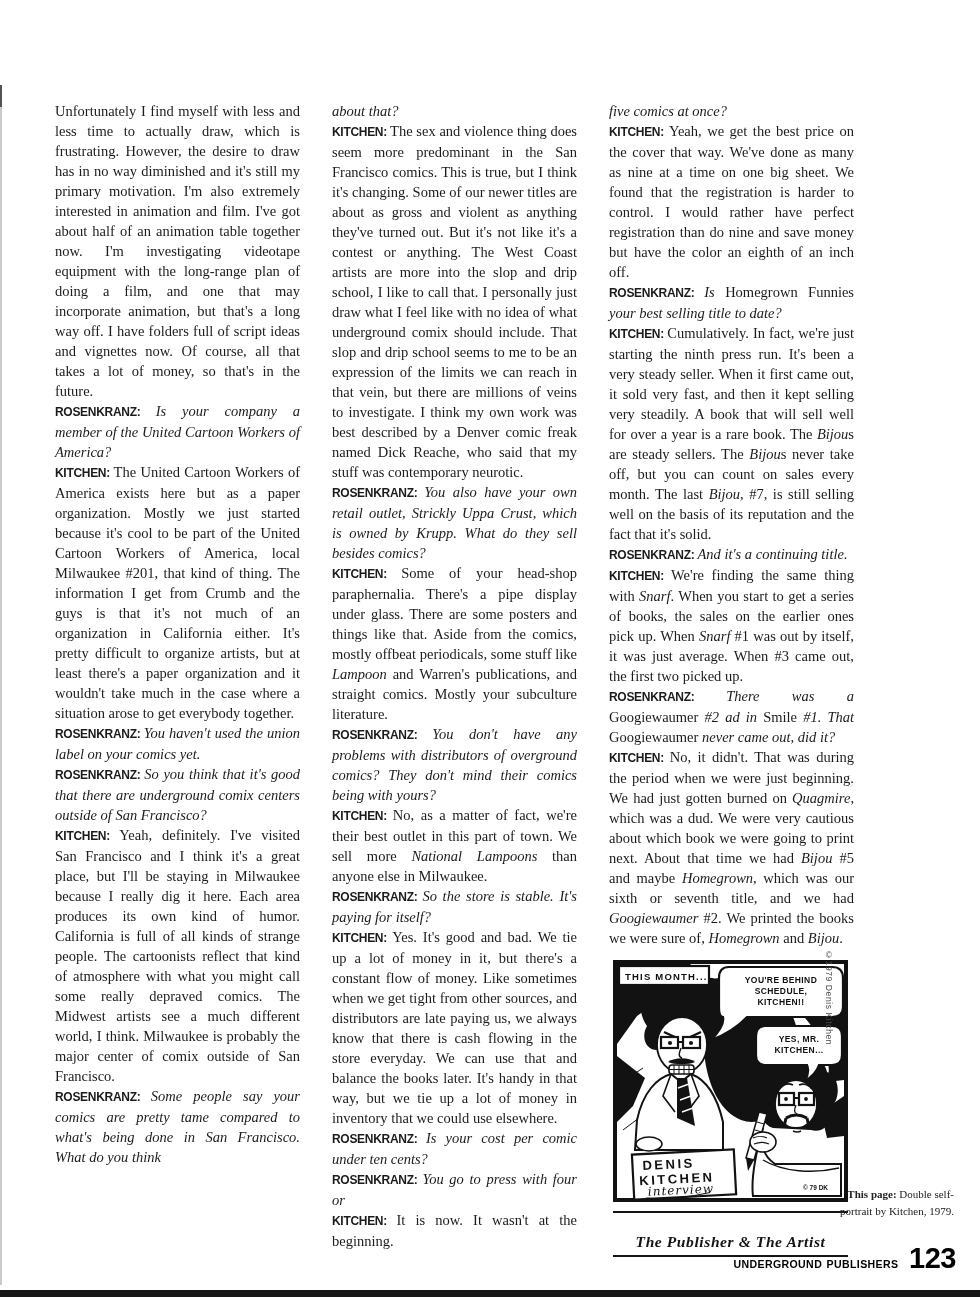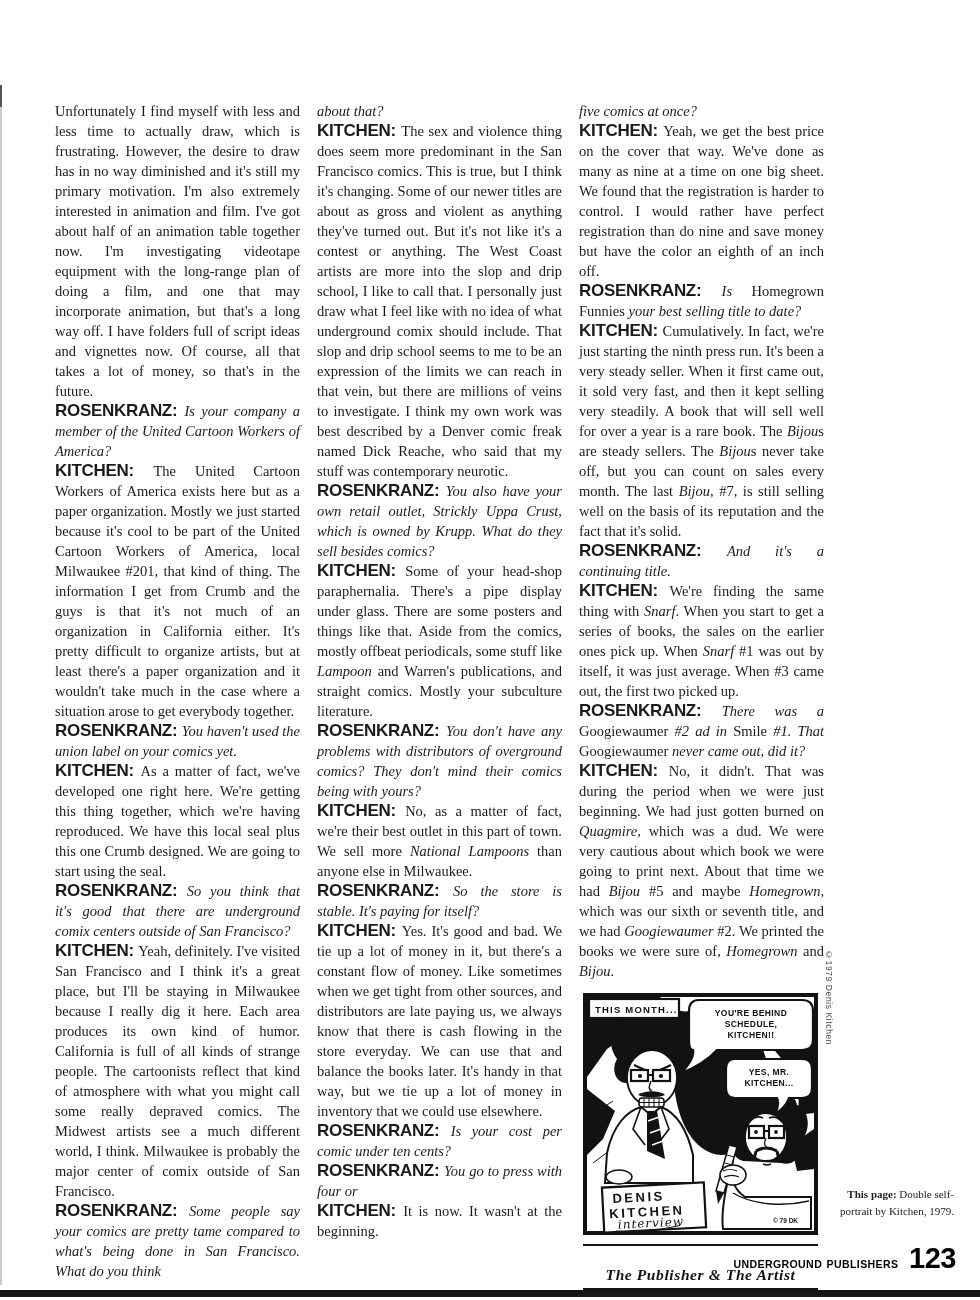--- a/index.html
+++ b/index.html
@@ -2,29 +2,29 @@
 <html><head>
 <meta charset="utf-8">
 <style>
   * { margin:0; padding:0; box-sizing:border-box; }
   html,body { width:980px; height:1300px; background:#ffffff; overflow:hidden; }
   body { position:relative; font-family:"Liberation Serif", serif; color:#1b1b1b; }
 
   .edge-artifact { position:absolute; left:0; top:85px; height:1200px; width:2px;
     background:linear-gradient(#1a1a1a 0 22px, #b9b9b9 22px 100%); opacity:.75; }
 
-  .text-area { position:absolute; left:55px; top:101px; display:flex; gap:17px; }
+  .text-area { position:absolute; left:55px; top:101px; display:flex; gap:32px; }
   .col { width:245px; }
 
   .para { font-size:14.5px; line-height:20px; text-align:justify; color:#1b1b1b; }
   .question { font-style:italic; }
   .question .alt { font-style:normal; }
   .answer .alt { font-style:italic; }
   .speaker { font-family:"Liberation Sans", sans-serif; font-weight:bold;
-    font-style:normal; font-size:17px; letter-spacing:-0.3px; }
+    font-style:normal; font-size:12px; letter-spacing:-0.3px; }
 
   .comic-block { width:235px; margin-left:4px; margin-top:12px; }
   .panel-caption { width:235px; margin-top:5px; border-top:2px solid #141414;
     border-bottom:2px solid #141414; padding:20px 0 4px; text-align:center;
     font-family:"Liberation Serif", serif; font-weight:bold; font-style:italic;
     font-size:15.5px; letter-spacing:.6px; color:#141414; }
 
   .vertical-credit { position:absolute; left:824px; top:950px;
     writing-mode:vertical-rl; font-family:"Liberation Sans", sans-serif;
     font-size:8.5px; letter-spacing:.6px; color:#4a4a4a; }
@@ -53,21 +53,20 @@
 <body>
 
 <div class="edge-artifact"></div>
 
 <div class="text-area">
   <div class="col">
       <p class="para answer"><span>Unfortunately I find myself with less and less time to actually draw, which is frustrating. However, the desire to draw has in no way diminished and it's still my primary motivation. I'm also extremely interested in animation and film. I've got about half of an animation table together now. I'm investigating videotape equipment with the long-range plan of doing a film, and one that may incorporate animation, but that's a long way off. I have folders full of script ideas and vignettes now. Of course, all that takes a lot of money, so that's in the future.</span></p>
       <p class="para question"><span class="speaker">ROSENKRANZ: </span><span>Is your company a member of the United Cartoon Workers of America?</span></p>
       <p class="para answer"><span class="speaker">KITCHEN: </span><span>The United Cartoon Workers of America exists here but as a paper organization. Mostly we just started because it's cool to be part of the United Cartoon Workers of America, local Milwaukee #201, that kind of thing. The information I get from Crumb and the guys is that it's not much of an organization in California either. It's pretty difficult to organize artists, but at least there's a paper organization and it wouldn't take much in the case where a situation arose to get everybody together.</span></p>
       <p class="para question"><span class="speaker">ROSENKRANZ: </span><span>You haven't used the union label on your comics yet.</span></p>
-      <p class="para answer"><span class="speaker">KITCHEN: </span><span>As a matter of fact, we've developed one right here. We're getting this thing together, which we're having reproduced. We have this local seal plus this one Crumb designed. We are going to start using the seal.</span></p>
       <p class="para question"><span class="speaker">ROSENKRANZ: </span><span>So you think that it's good that there are underground comix centers outside of San Francisco?</span></p>
       <p class="para answer"><span class="speaker">KITCHEN: </span><span>Yeah, definitely. I've visited San Francisco and I think it's a great place, but I'll be staying in Milwaukee because I really dig it here. Each area produces its own kind of humor. California is full of all kinds of strange people. The cartoonists reflect that kind of atmosphere with what you might call some really depraved comics. The Midwest artists see a much different world, I think. Milwaukee is probably the major center of comix outside of San Francisco.</span></p>
       <p class="para question"><span class="speaker">ROSENKRANZ: </span><span>Some people say your comics are pretty tame compared to what's being done in San Francisco. What do you think</span></p>
     </div>
   <div class="col">
       <p class="para question"><span>about that?</span></p>
       <p class="para answer"><span class="speaker">KITCHEN: </span><span>The sex and violence thing does seem more predominant in the San Francisco comics. This is true, but I think it's changing. Some of our newer titles are about as gross and violent as anything they've turned out. But it's not like it's a contest or anything. The West Coast artists are more into the slop and drip school, I like to call that. I personally just draw what I feel like with no idea of what underground comix should include. That slop and drip school seems to me to be an expression of the limits we can reach in that vein, but there are millions of veins to investigate. I think my own work was best described by a Denver comic freak named Dick Reache, who said that my stuff was contemporary neurotic.</span></p>
       <p class="para question"><span class="speaker">ROSENKRANZ: </span><span>You also have your own retail outlet, Strickly Uppa Crust, which is owned by Krupp. What do they sell besides comics?</span></p>
       <p class="para answer"><span class="speaker">KITCHEN: </span><span>Some of your head-shop paraphernalia. There's a pipe display under glass. There are some posters and things like that. Aside from the comics, mostly offbeat periodicals, some stuff like </span><span class="alt">Lampoon</span><span> and Warren's publications, and straight comics. Mostly your subculture literature.</span></p>
       <p class="para question"><span class="speaker">ROSENKRANZ: </span><span>You don't have any problems with distributors of overground comics? They don't mind their comics being with yours?</span></p>

